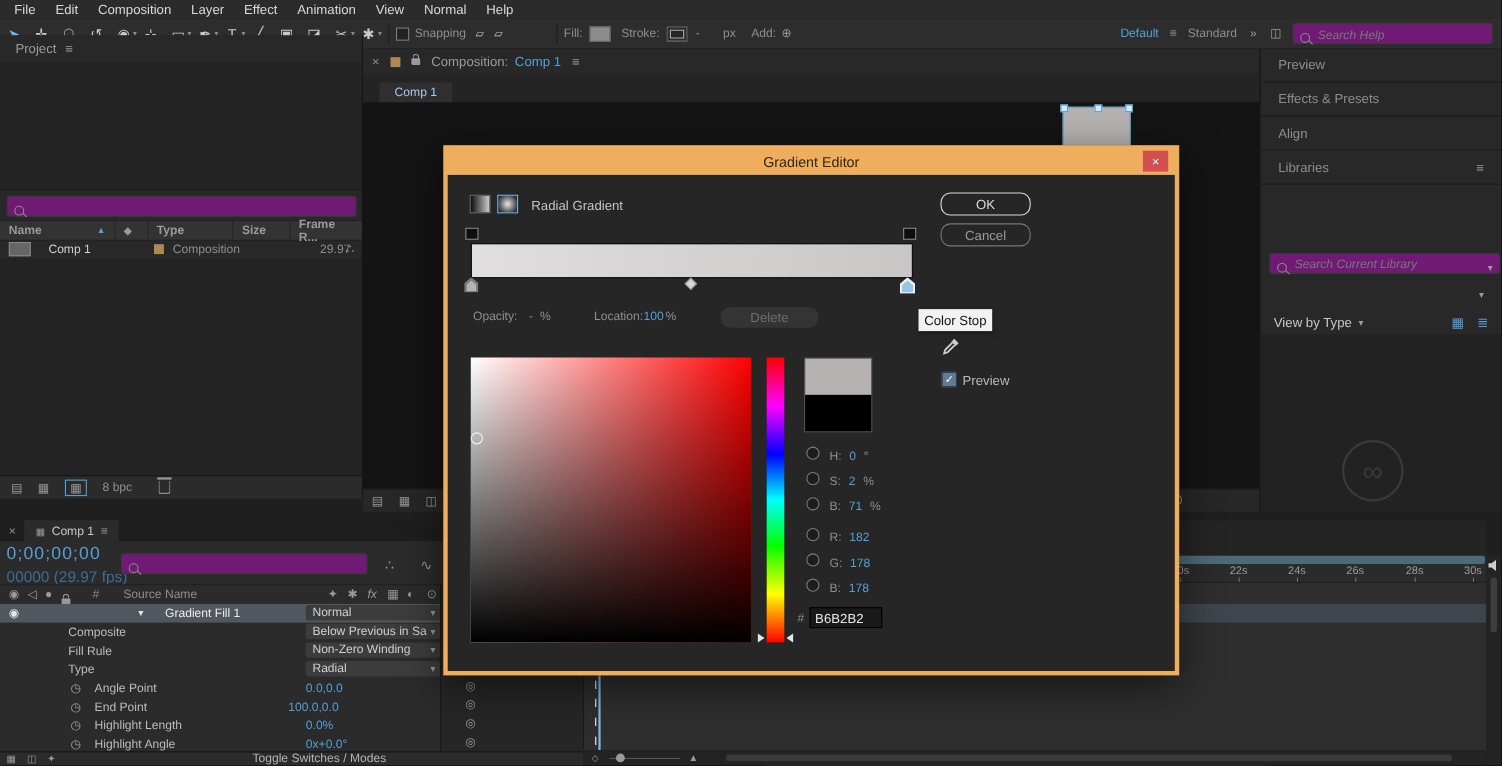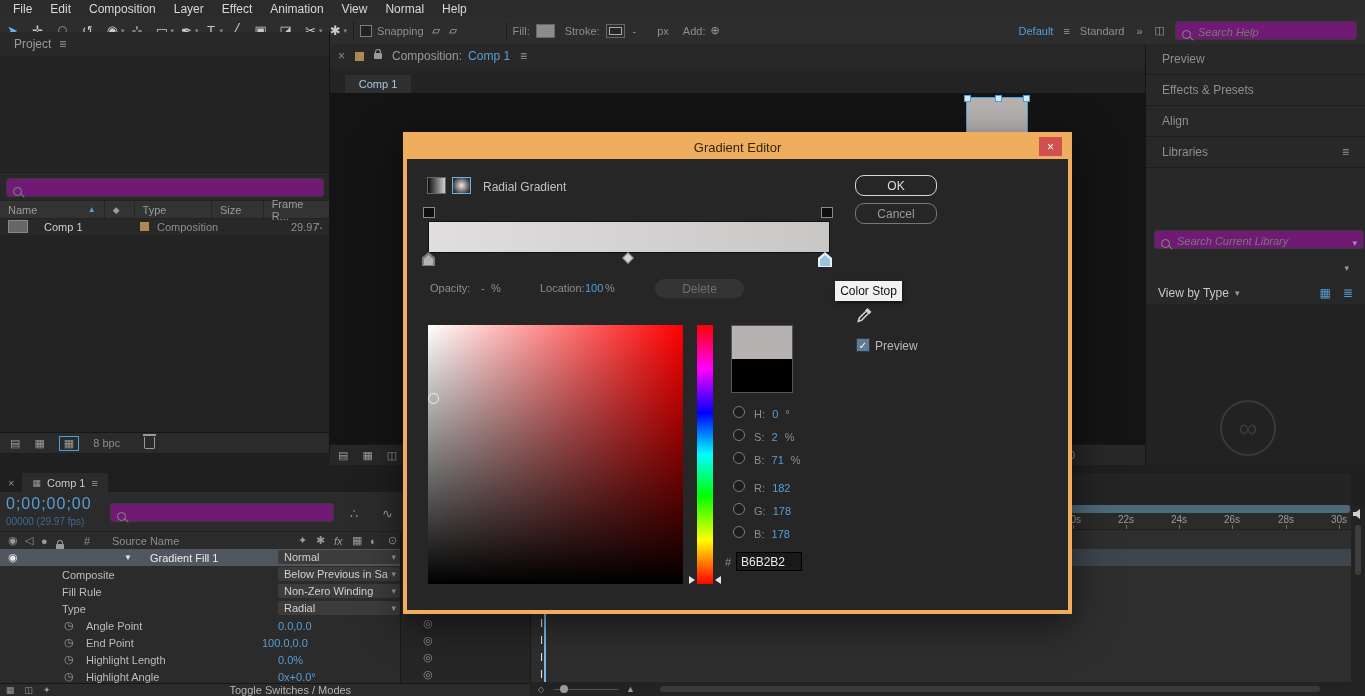--- a/index.html
+++ b/index.html
@@ -39,21 +39,21 @@
        border:1px solid #9a9a9a;border-bottom:none;border-radius:3px 3px 0 0;}
   .trash{width:9px;height:11px;border:1px solid #9a9a9a;border-top:none;border-radius:0 0 2px 2px;
        position:relative;display:inline-block;}
   .trash::before{content:"";position:absolute;top:-3px;left:-2px;right:-2px;height:2px;background:#9a9a9a;}
 
   
   .panel{position:absolute;background:#282828;}
   .phead{height:24px;display:flex;align-items:center;gap:8px;padding:0 14px;color:#9a9a9a;font-size:12px;}
   .colhead{background:#333;border-top:1px solid #222;border-bottom:1px solid #222;
            display:flex;align-items:center;font-size:11px;color:#9a9a9a;}
-  .colcell{border-right:1px solid #262626;height:100%;display:flex;align-items:center;padding:0 8px;gap:4px;}
+  .colcell{border-right:1px solid #262626;height:100%;display:flex;align-items:center;padding:0 8px;gap:4px;font-weight:bold;}
 
   .rp-row{height:30px;border-bottom:1px solid #1d1d1d;display:flex;align-items:center;
           padding:0 16px;color:#8e8e8e;font-size:12px;}
   .cclogo{width:52px;height:52px;border:2px solid #3a3a3a;border-radius:50%;
           display:flex;align-items:center;justify-content:center;color:#3a3a3a;font-size:26px;}
 
   
   .dd{height:14px;background:#3c3c3c;border-radius:2px;color:#d0d0d0;font-size:11px;
       display:flex;align-items:center;padding:0 4px 0 6px;justify-content:space-between;}
   .tlrow{position:absolute;left:0;width:400px;height:17px;display:flex;align-items:center;}
@@ -264,21 +264,21 @@
   <div class="panel" style="left:0;top:473px;width:530px;height:223px;background:#2b2b2b">
     <div class="ab" style="left:0;top:0;right:0;height:19px;background:#1e1e1e;display:flex;align-items:center">
       <span class="dim" style="margin:0 8px">×</span>
       <div style="height:19px;background:#2b2b2b;display:flex;align-items:center;gap:6px;padding:0 10px">
         <span class="icon" style="font-size:9px">▦</span>
         <span style="color:#c8c8c8">Comp 1</span>
         <span class="icon">≡</span>
       </div>
     </div>
     <div class="ab blue" style="left:6px;top:22px;font-size:16px;letter-spacing:1px">0;00;00;00</div>
-    <div class="ab" style="left:6px;top:43px;font-size:10px;color:#3e6c94">00000 (29.97 fps)</div>
+    <div class="ab" style="left:6px;top:43px;font-size:14px;color:#3e6c94">00000 (29.97 fps)</div>
     <div class="ab searchbox" style="left:110px;top:30px;width:210px">
       <span class="mag"></span>
       <input style="">
     </div>
     <span class="ab icon" style="left:350px;top:33px;font-size:13px">∴</span>
     <span class="ab icon" style="left:382px;top:33px;font-size:13px">∿</span>
 
     <div class="ab" style="left:0;top:58px;width:400px;height:17px;border-top:1px solid #222;border-bottom:1px solid #222;display:flex;align-items:center">
       <span class="ab icon" style="left:8px">◉</span>
       <span class="ab icon" style="left:25px">◁</span>

